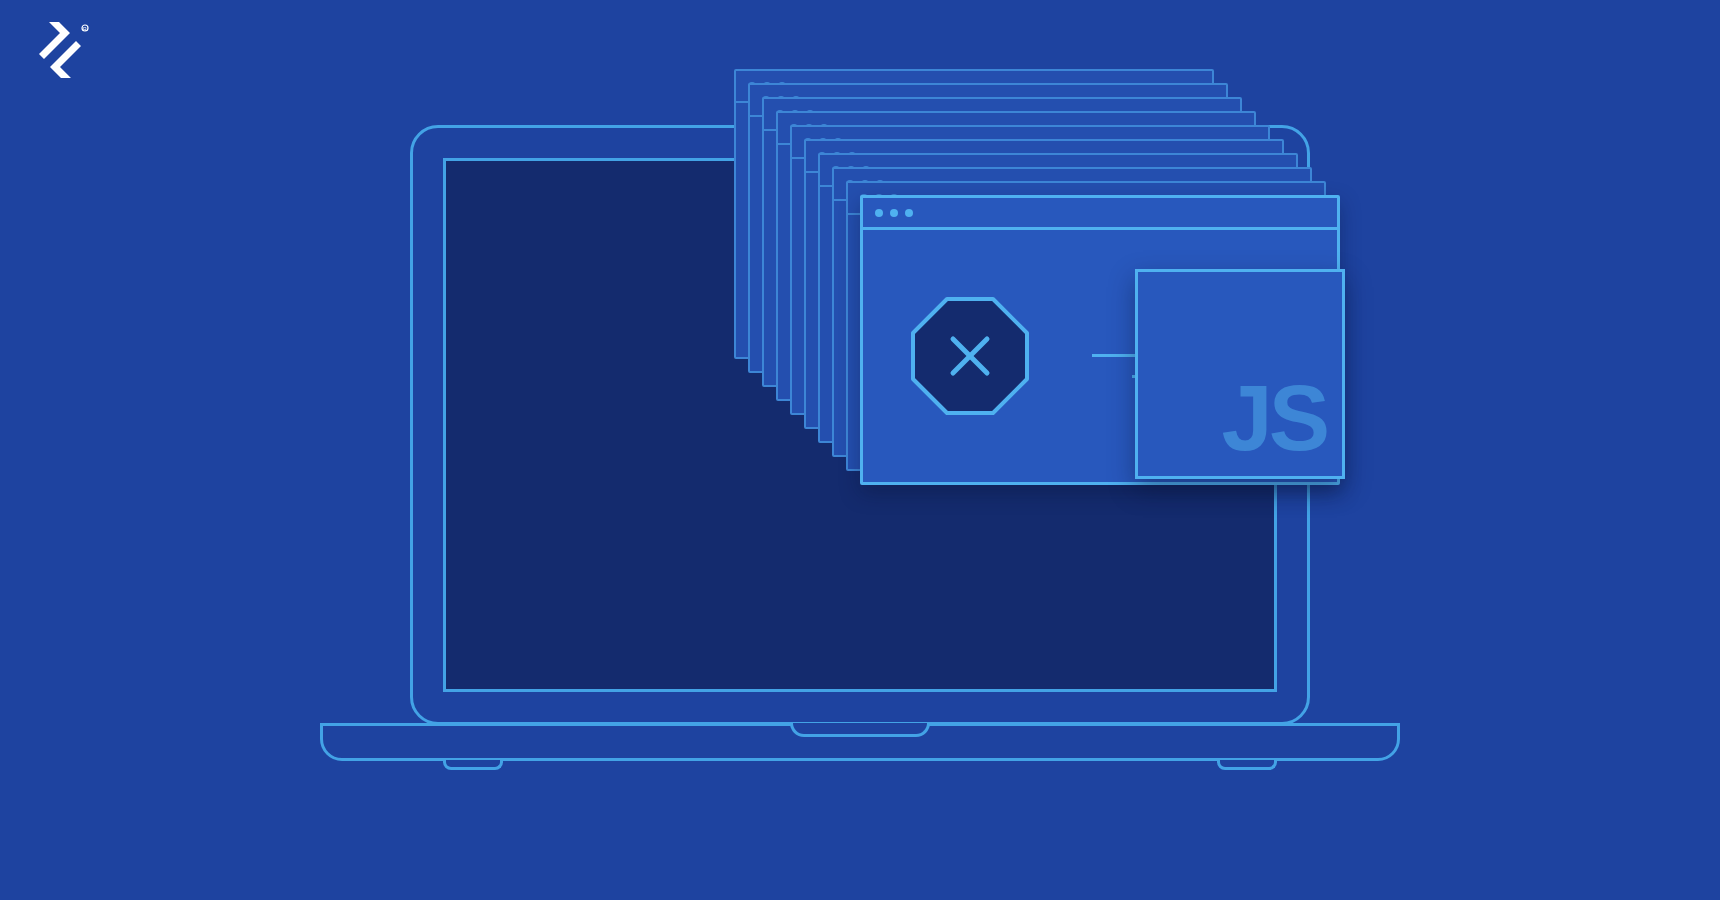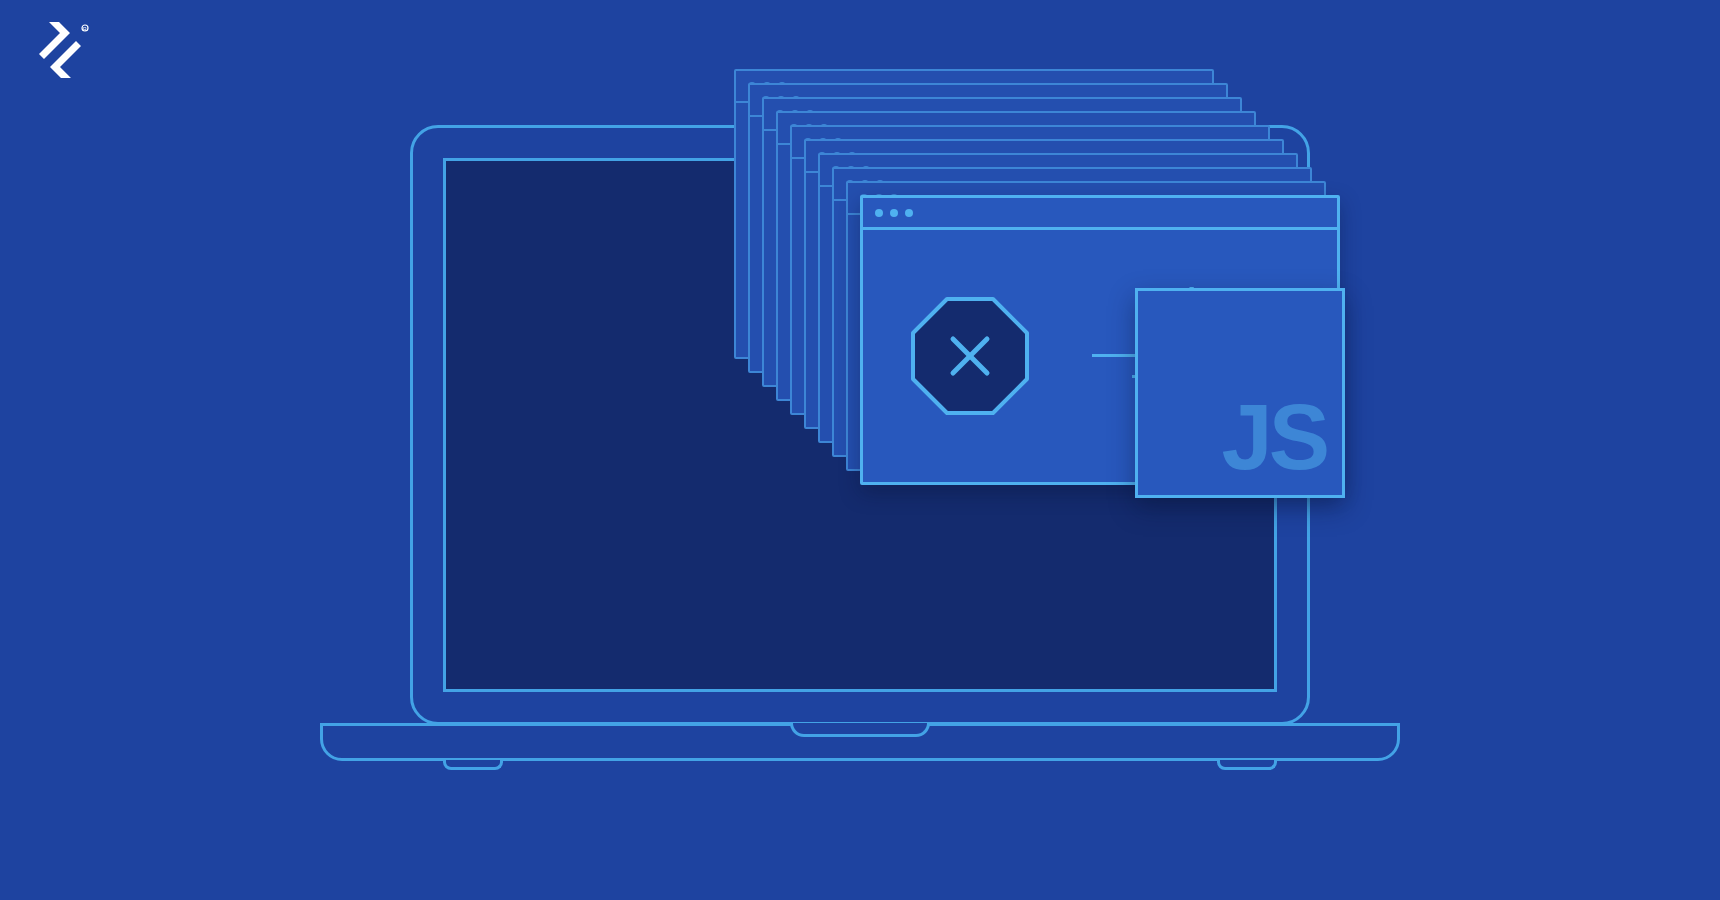--- a/index.html
+++ b/index.html
@@ -163,21 +163,21 @@
     justify-content: center;
   }
   .btn-outline::after {
     content: "";
     width: 34px;
     height: 3px;
     background: #4fb1f0;
   }
   .js-badge {
     position: absolute;
-    top: 288px;
+    top: 269px;
     left: calc(50% + 275px);
     width: 210px;
     height: 210px;
     background: #2858bd;
     border: 3px solid #4fb1f0;
     box-shadow: 0 10px 24px rgba(8,18,50,0.4);
     display: flex;
     align-items: flex-end;
     justify-content: flex-end;
     padding: 12px 16px;

